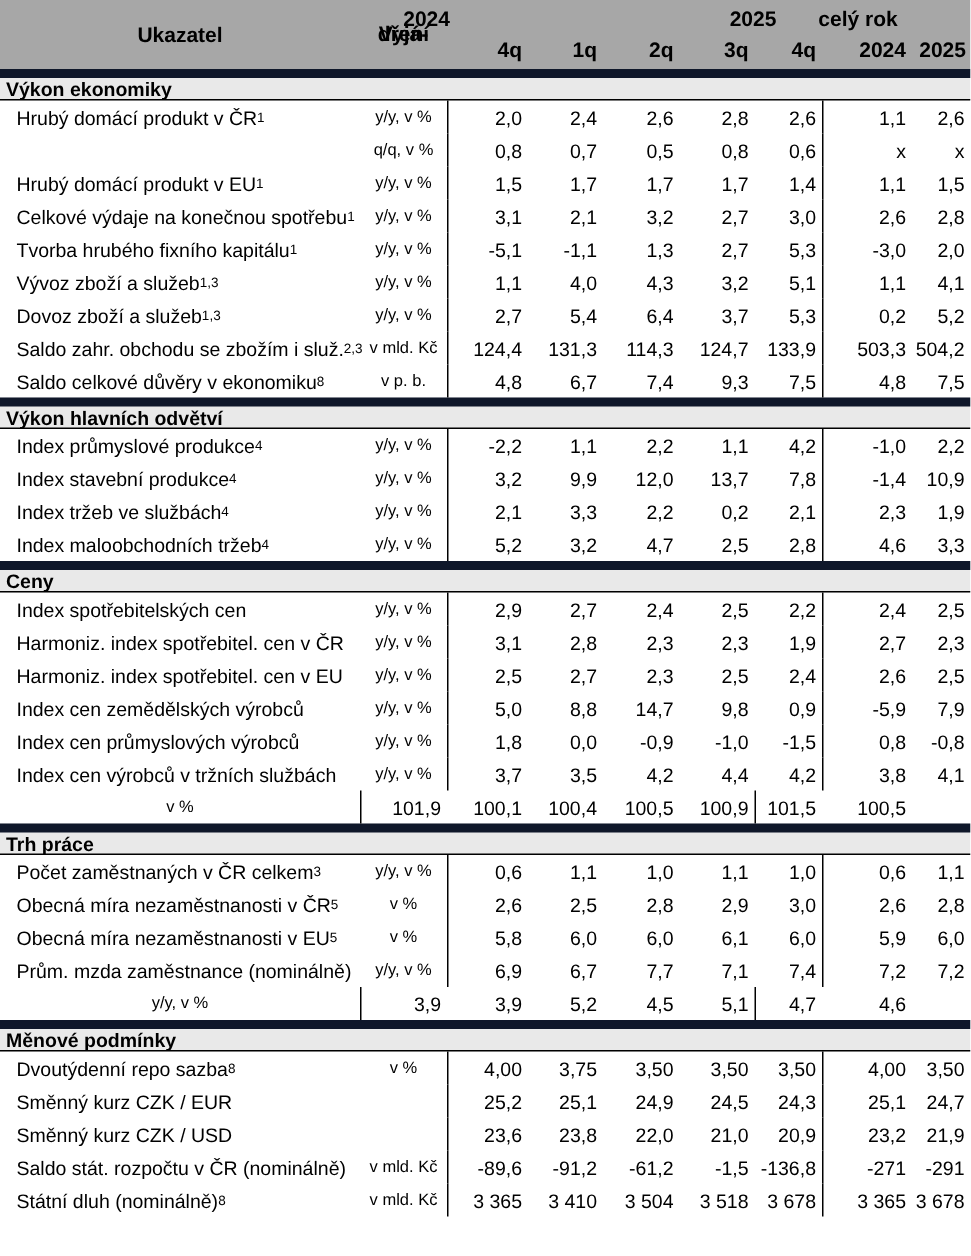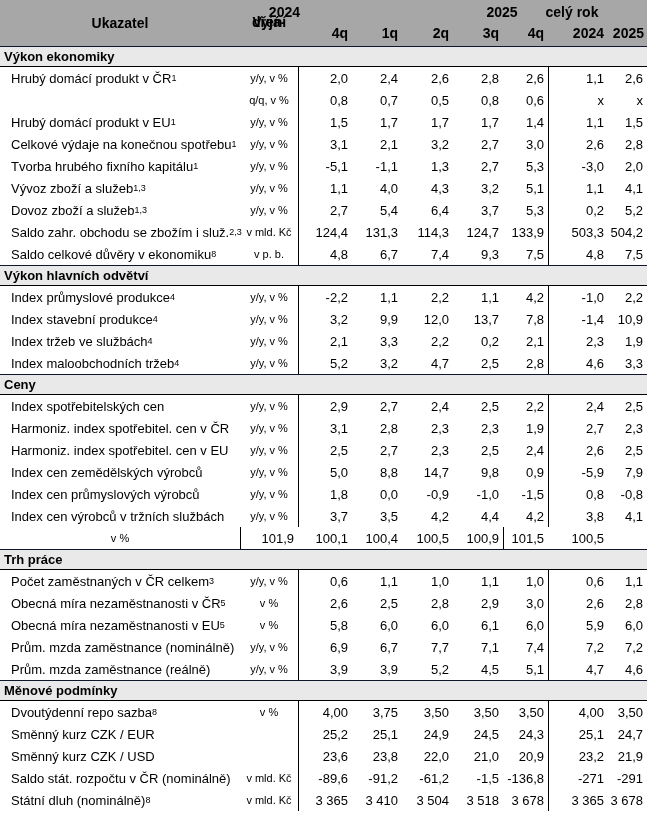--- a/index.html
+++ b/index.html
@@ -46,21 +46,21 @@
 
   sup { font-size:9px; line-height:0; vertical-align:super; }
 
   
   .band {
     height:21px;
     box-sizing:border-box;
     display:flex; align-items:center;
     padding-left:4px;
     background:var(--band-bg, #e9e9e9);
-    border-top:1px solid #0f172a;
+    border-top:6px solid #0f172a;
     border-bottom:1px solid #000;
     font-weight:bold;
     font-size:13px;
   }
 </style>
 </head>
 <body>
 
 <div class="sheet">
 
@@ -415,23 +415,20 @@
         <div class="cell unit">y/y, v %</div>
         <div class="cell val bl">6,9</div>
         <div class="cell val">6,7</div>
         <div class="cell val">7,7</div>
         <div class="cell val">7,1</div>
         <div class="cell val">7,4</div>
         <div class="cell val bl">7,2</div>
         <div class="cell val">7,2</div>
       </div>
       <div class="row">
-        <div class="cell label">
-          <span>Prům. mzda zaměstnance (reálně)</span>
-        </div>
         <div class="cell unit">y/y, v %</div>
         <div class="cell val bl">3,9</div>
         <div class="cell val">3,9</div>
         <div class="cell val">5,2</div>
         <div class="cell val">4,5</div>
         <div class="cell val">5,1</div>
         <div class="cell val bl">4,7</div>
         <div class="cell val">4,6</div>
       </div>
       <div class="band">

